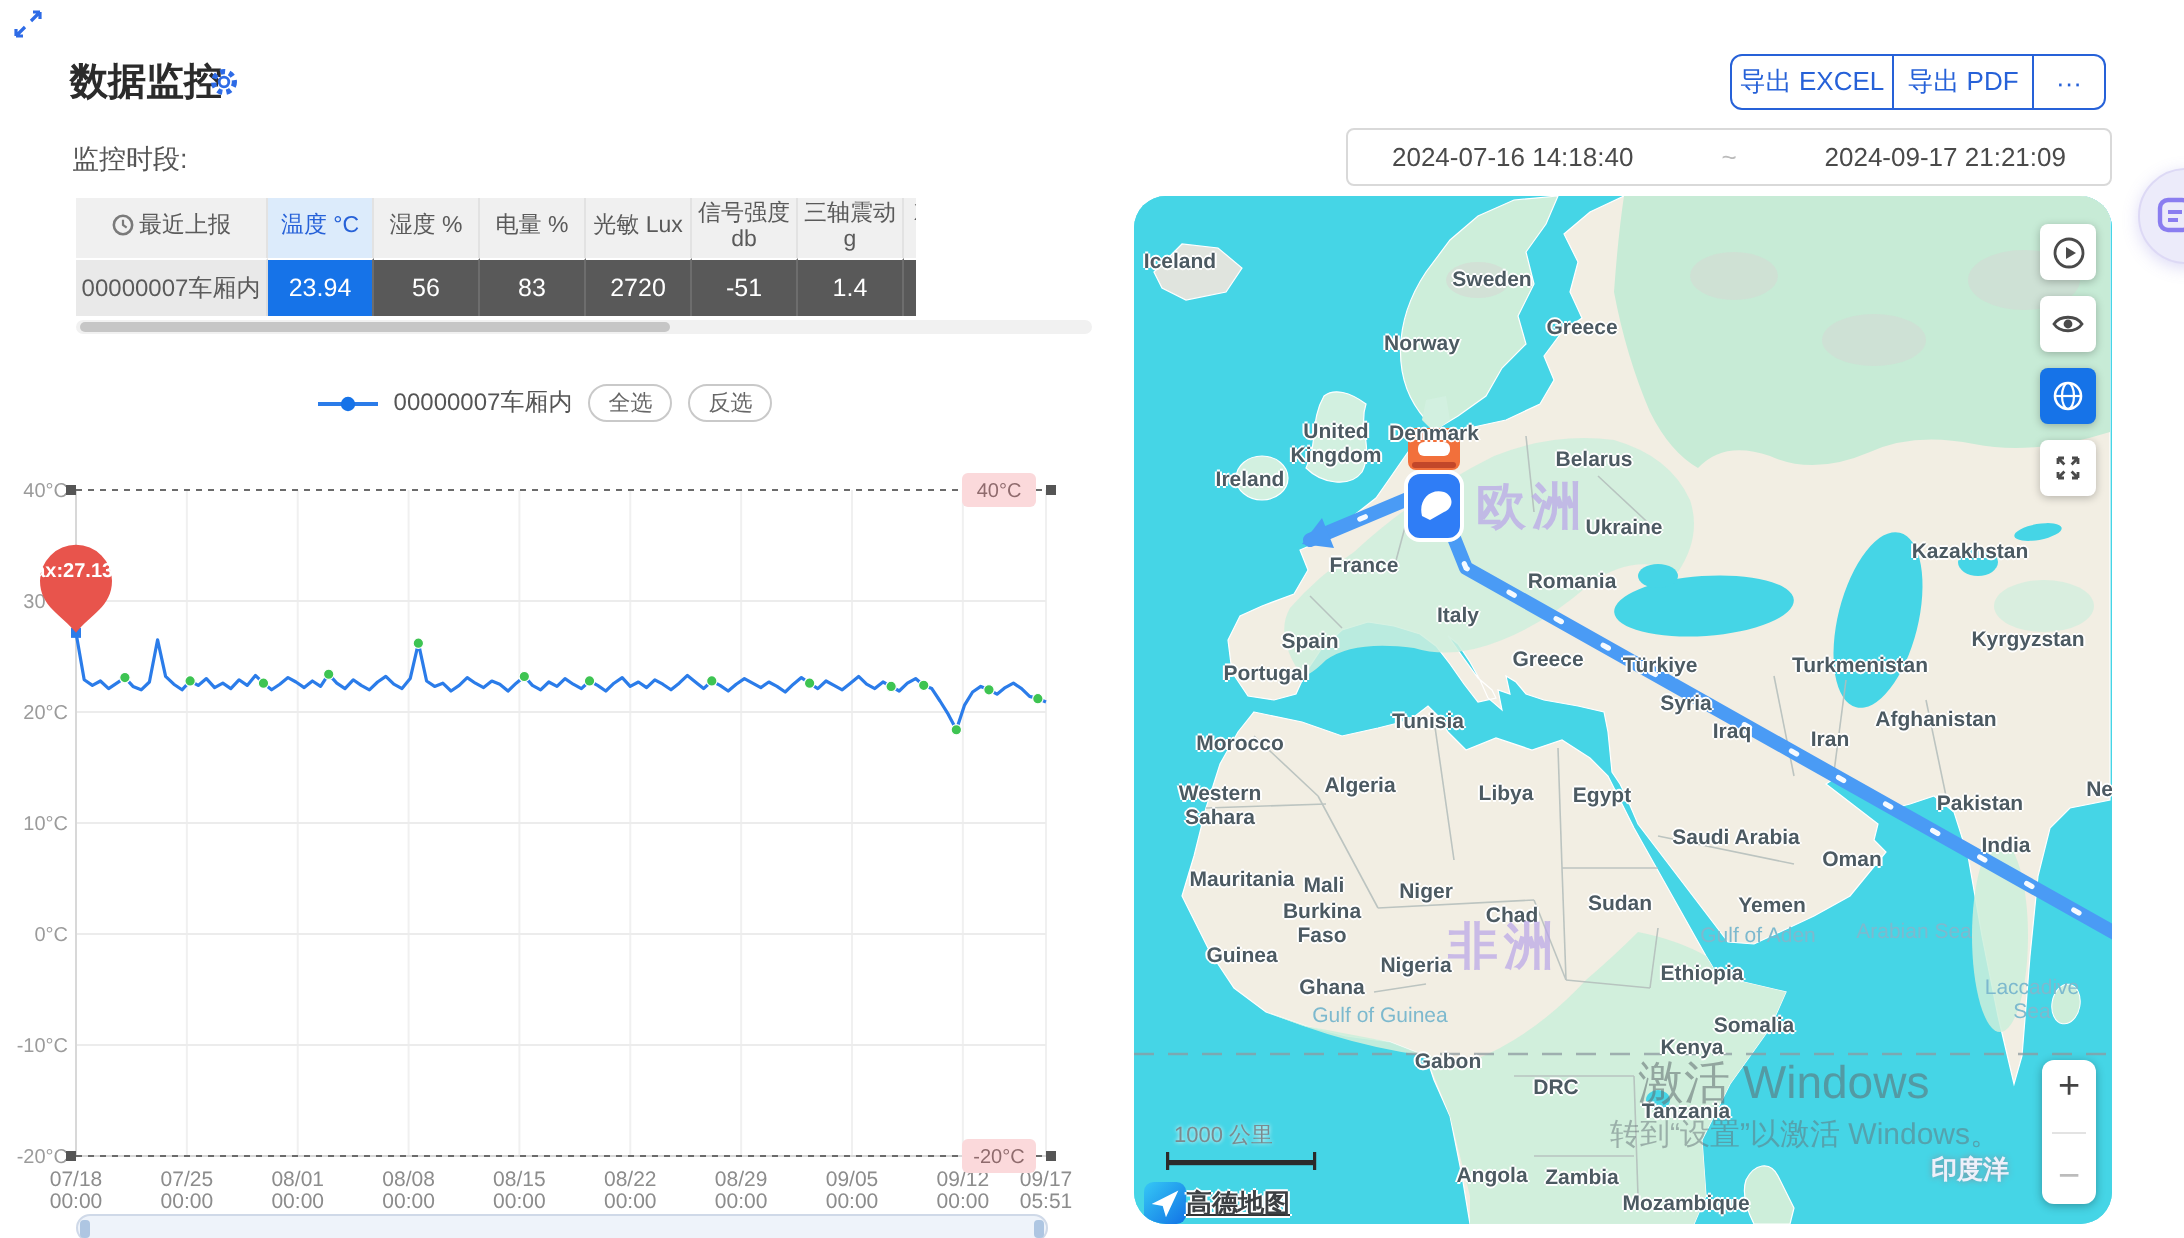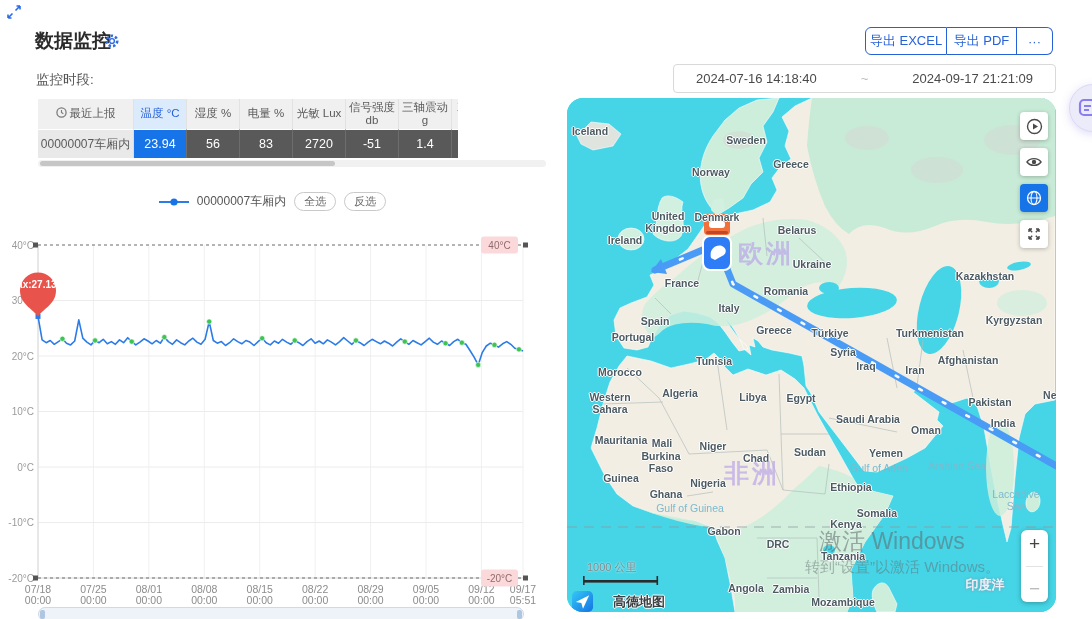--- a/index.html
+++ b/index.html
@@ -451,21 +451,21 @@
 
     
     <div class="abs scale-text" style="left:20px;top:462px;">1000 公里</div>
     <svg class="abs" style="left:16px;top:478px;" width="76" height="10" viewBox="0 0 76 10">
       <rect x="1" y="4" width="73" height="2.6" fill="#2b2b2b"></rect>
       <rect x="0" y="0" width="1.6" height="9" fill="#2b2b2b"></rect>
       <rect x="73.5" y="0" width="1.6" height="9" fill="#2b2b2b"></rect>
     </svg>
 
     
-    <div class="abs" style="left:5px;top:493px;display:flex;align-items:center;gap:20px;">
+    <div class="abs" style="left:5px;top:493px;display:flex;align-items:center;gap:0;text-decoration:underline;">
       <svg width="21" height="21" viewBox="0 0 22 22">
         <defs>
             <linearGradient id="amg" x1="0" y1="0" x2="1" y2="1">
           <stop offset="0" stop-color="#35c8f5"></stop>
               <stop offset="1" stop-color="#1273e6"></stop>
         </linearGradient>
           </defs>
         <rect x="0" y="0" width="22" height="22" rx="5" fill="url(#amg)"></rect>
         <path d="M4,11.5 L18,4.5 L11.5,18.5 L9.8,12.6 Z" fill="#ffffff"></path>
       </svg>

